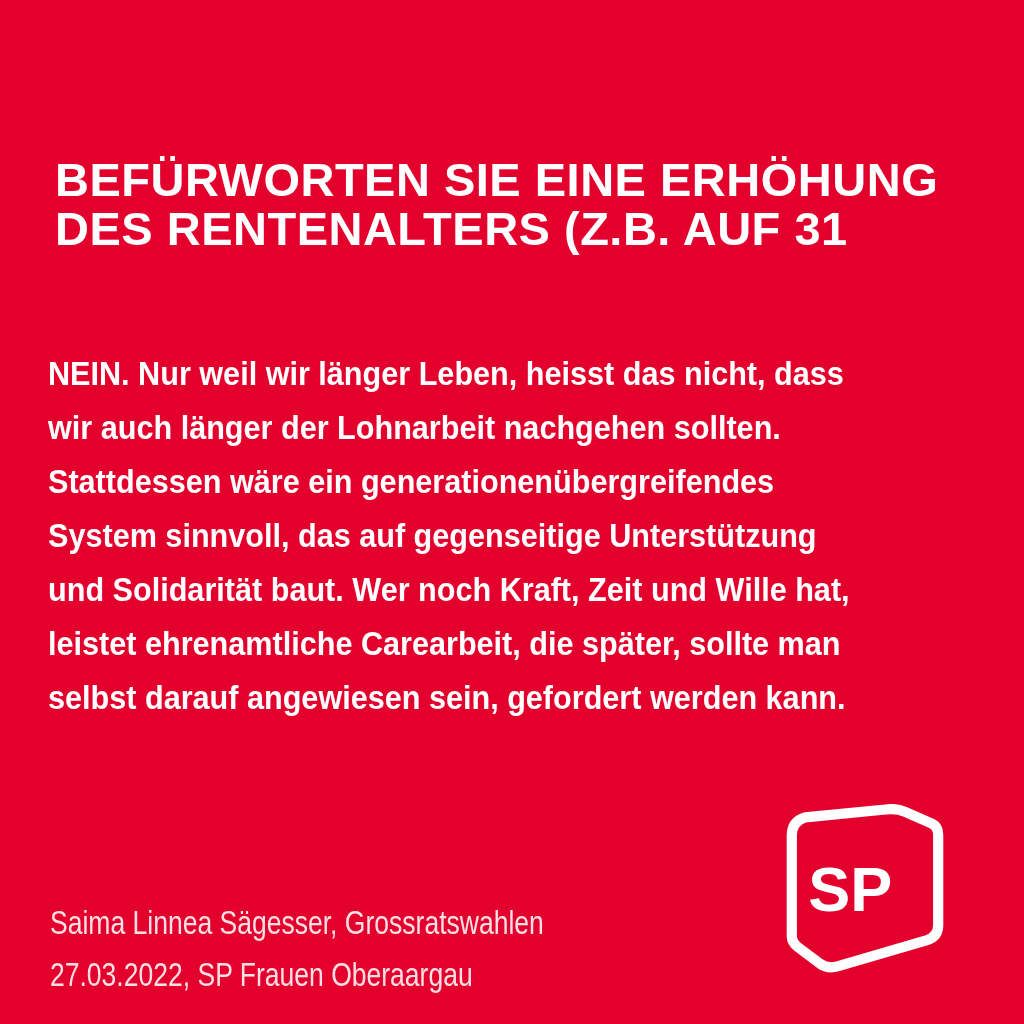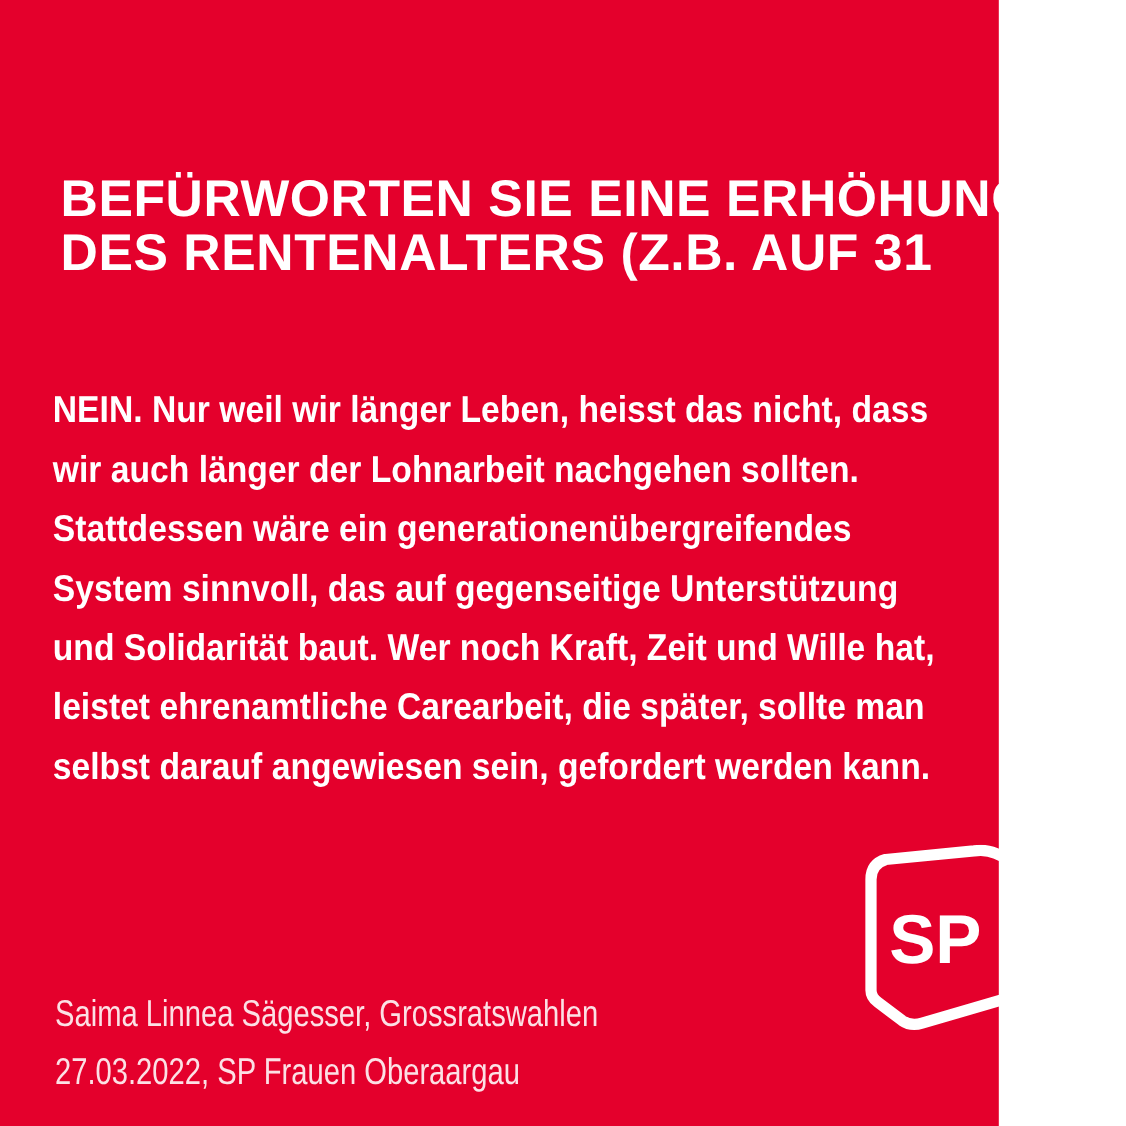--- a/index.html
+++ b/index.html
@@ -1,19 +1,19 @@
 <!DOCTYPE html>
 <html><head>
 <meta charset="utf-8">
 <style>
   * { margin: 0; padding: 0; box-sizing: border-box; }
   html, body { width: 1024px; height: 1024px; overflow: hidden; }
   .poster {
     position: relative;
-    width: 908px;
+    width: 1024px;
     height: 1024px;
     background: #e4002c;
     font-family: "Liberation Sans", "DejaVu Sans", sans-serif;
     color: #ffffff;
     padding-left: 20px;
   }
   .headline {
     position: absolute;
     left: 55px;
     top: 155px;
@@ -42,21 +42,21 @@
     font-weight: 200;
     line-height: 52px;
     color: rgba(255, 255, 255, 0.88);
     transform: scaleX(0.78);
     transform-origin: left top;
   }
   .attribution .line { white-space: nowrap; }
   .logo {
     position: absolute;
     left: 785px;
-    top: 768px;
+    top: 804px;
     width: 160px;
     height: 170px;
     text-decoration: underline;
   }
   .logo svg { width: 100%; height: 100%; display: block; }
 </style>
 </head>
 <body>
 
 <div class="poster" style="background: rgb(228, 0, 44); color: rgb(255, 255, 255);">

